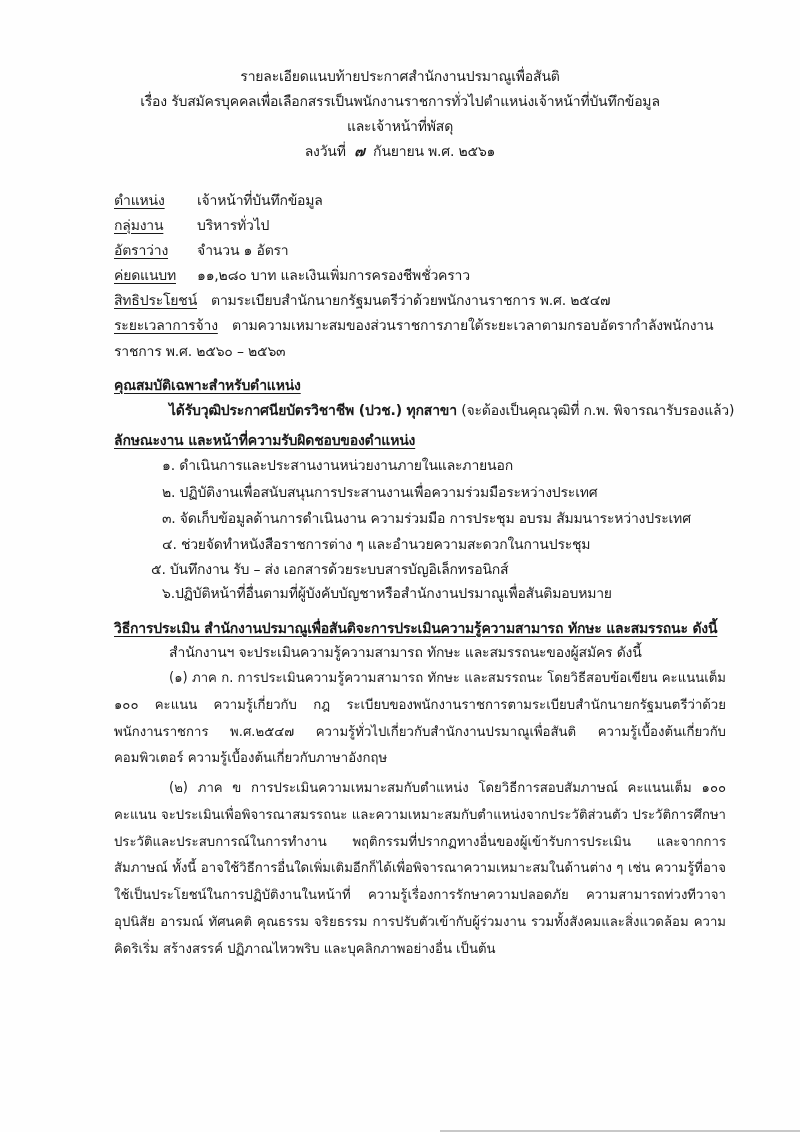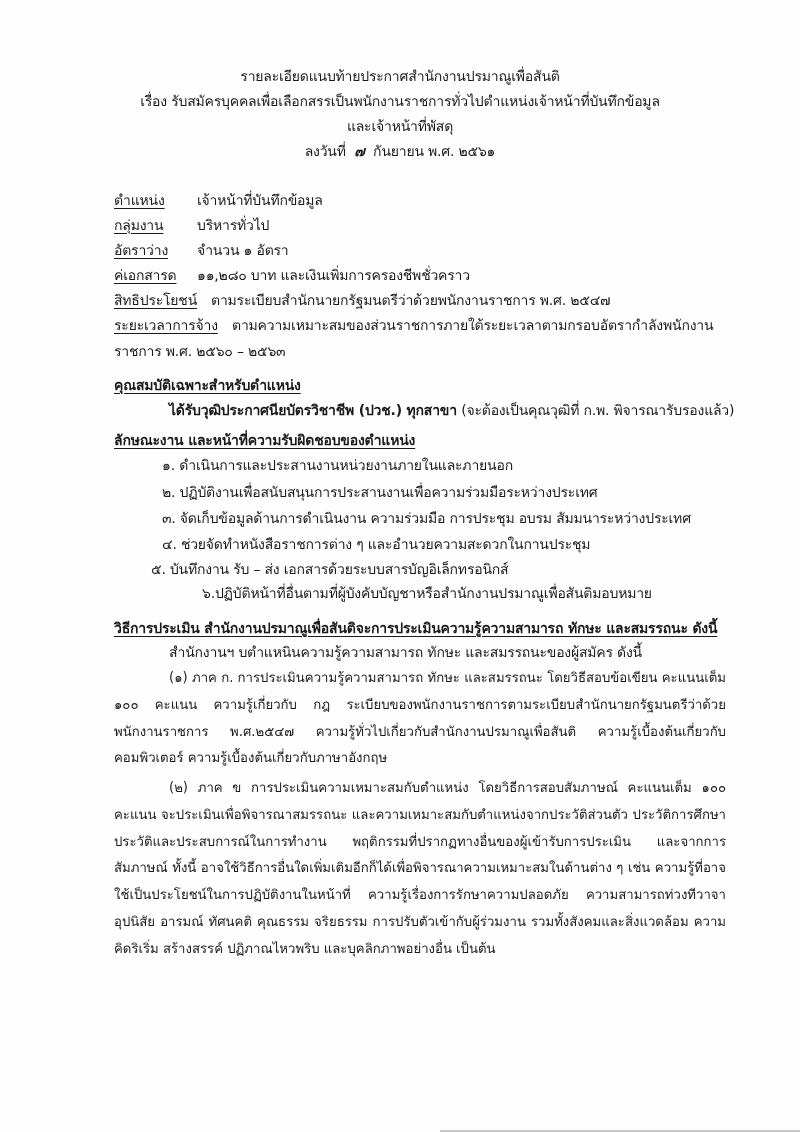--- a/index.html
+++ b/index.html
@@ -40,21 +40,21 @@
   </div>
   <div class="line" style="top:215px;width:800px;">
     <span class="lbl u">กลุ่มงาน</span>
     <span class="val">บริหารทั่วไป</span>
   </div>
   <div class="line" style="top:240px;width:800px;">
     <span class="lbl u">อัตราว่าง</span>
     <span class="val">จำนวน ๑ อัตรา</span>
   </div>
   <div class="line" style="top:265px;width:800px;">
-    <span class="lbl u">ค่เอกสารด</span>
+    <span class="lbl u">ค่ยดแนบท</span>
     <span class="val">๑๑,๒๘๐  บาท และเงินเพิ่มการครองชีพชั่วคราว</span>
   </div>
   <div class="line" style="top:290px;width:800px;">
     <span class="lbl u">สิทธิประโยชน์</span>
     <span class="val" style="left:211px;">ตามระเบียบสำนักนายกรัฐมนตรีว่าด้วยพนักงานราชการ  พ.ศ. ๒๕๔๗</span>
   </div>
   <div class="line" style="top:315px;width:800px;">
     <span class="lbl u">ระยะเวลาการจ้าง</span>
     <span class="val" style="left:232px;">ตามความเหมาะสมของส่วนราชการภายใต้ระยะเวลาตามกรอบอัตรากำลังพนักงาน</span>
   </div>
@@ -65,21 +65,21 @@
 
   <div class="line" style="top:400px;left:169px;">
     <span class="b">ได้รับวุฒิประกาศนียบัตรวิชาชีพ (ปวช.) ทุกสาขา</span>
     <span>(จะต้องเป็นคุณวุฒิที่ ก.พ. พิจารณารับรองแล้ว)</span>
   </div>
   <div class="line" style="top:455px;left:162px;">๑. ดำเนินการและประสานงานหน่วยงานภายในและภายนอก</div>
   <div class="line" style="top:482px;left:162px;">๒. ปฏิบัติงานเพื่อสนับสนุนการประสานงานเพื่อความร่วมมือระหว่างประเทศ</div>
   <div class="line" style="top:508px;left:162px;">๓. จัดเก็บข้อมูลด้านการดำเนินงาน ความร่วมมือ การประชุม อบรม สัมมนาระหว่างประเทศ</div>
   <div class="line" style="top:534px;left:162px;">๔. ช่วยจัดทำหนังสือราชการต่าง ๆ และอำนวยความสะดวกในกานประชุม</div>
   <div class="line" style="top:559px;left:151px;">๕. บันทึกงาน รับ – ส่ง เอกสารด้วยระบบสารบัญอิเล็กทรอนิกส์</div>
-  <div class="line" style="top:583px;left:162px;margin-left:40px;">๖.ปฏิบัติหน้าที่อื่นตามที่ผู้บังคับบัญชาหรือสำนักงานปรมาณูเพื่อสันติมอบหมาย</div>
+  <div class="line" style="top:583px;left:162px;">๖.ปฏิบัติหน้าที่อื่นตามที่ผู้บังคับบัญชาหรือสำนักงานปรมาณูเพื่อสันติมอบหมาย</div>
 
   <div class="line u b" style="top:618px;left:114px;">วิธีการประเมิน สำนักงานปรมาณูเพื่อสันติจะการประเมินความรู้ความสามารถ ทักษะ และสมรรถนะ ดังนี้</div>
-  <div class="line" style="top:642px;left:169px;">สำนักงานฯ บตำแหนินความรู้ความสามารถ ทักษะ และสมรรถนะของผู้สมัคร  ดังนี้</div>
+  <div class="line" style="top:642px;left:169px;">สำนักงานฯ จะประเมินความรู้ความสามารถ ทักษะ และสมรรถนะของผู้สมัคร  ดังนี้</div>
   <div class="justify indent" style="top:665px;">(๑) ภาค ก. การประเมินความรู้ความสามารถ ทักษะ และสมรรถนะ โดยวิธีสอบข้อเขียน คะแนนเต็ม ๑๐๐ คะแนน ความรู้เกี่ยวกับ กฎ ระเบียบของพนักงานราชการตามระเบียบสำนักนายกรัฐมนตรีว่าด้วยพนักงานราชการ พ.ศ.๒๕๔๗ ความรู้ทั่วไปเกี่ยวกับสำนักงานปรมาณูเพื่อสันติ  ความรู้เบื้องต้นเกี่ยวกับคอมพิวเตอร์ ความรู้เบื้องต้นเกี่ยวกับภาษาอังกฤษ</div>
   <div class="justify indent" style="top:775px;">(๒) ภาค ข การประเมินความเหมาะสมกับตำแหน่ง โดยวิธีการสอบสัมภาษณ์ คะแนนเต็ม ๑๐๐ คะแนน จะประเมินเพื่อพิจารณาสมรรถนะ และความเหมาะสมกับตำแหน่งจากประวัติส่วนตัว ประวัติการศึกษา ประวัติและประสบการณ์ในการทำงาน พฤติกรรมที่ปรากฏทางอื่นของผู้เข้ารับการประเมิน และจากการสัมภาษณ์ ทั้งนี้ อาจใช้วิธีการอื่นใดเพิ่มเติมอีกก็ได้เพื่อพิจารณาความเหมาะสมในด้านต่าง ๆ เช่น ความรู้ที่อาจใช้เป็นประโยชน์ในการปฏิบัติงานในหน้าที่ ความรู้เรื่องการรักษาความปลอดภัย ความสามารถท่วงทีวาจา อุปนิสัย อารมณ์ ทัศนคติ คุณธรรม จริยธรรม การปรับตัวเข้ากับผู้ร่วมงาน รวมทั้งสังคมและสิ่งแวดล้อม ความคิดริเริ่ม สร้างสรรค์ ปฏิภาณไหวพริบ และบุคลิกภาพอย่างอื่น เป็นต้น</div>
 
   <div class="scan-edge"></div>
 </div>
 
 </body></html>

